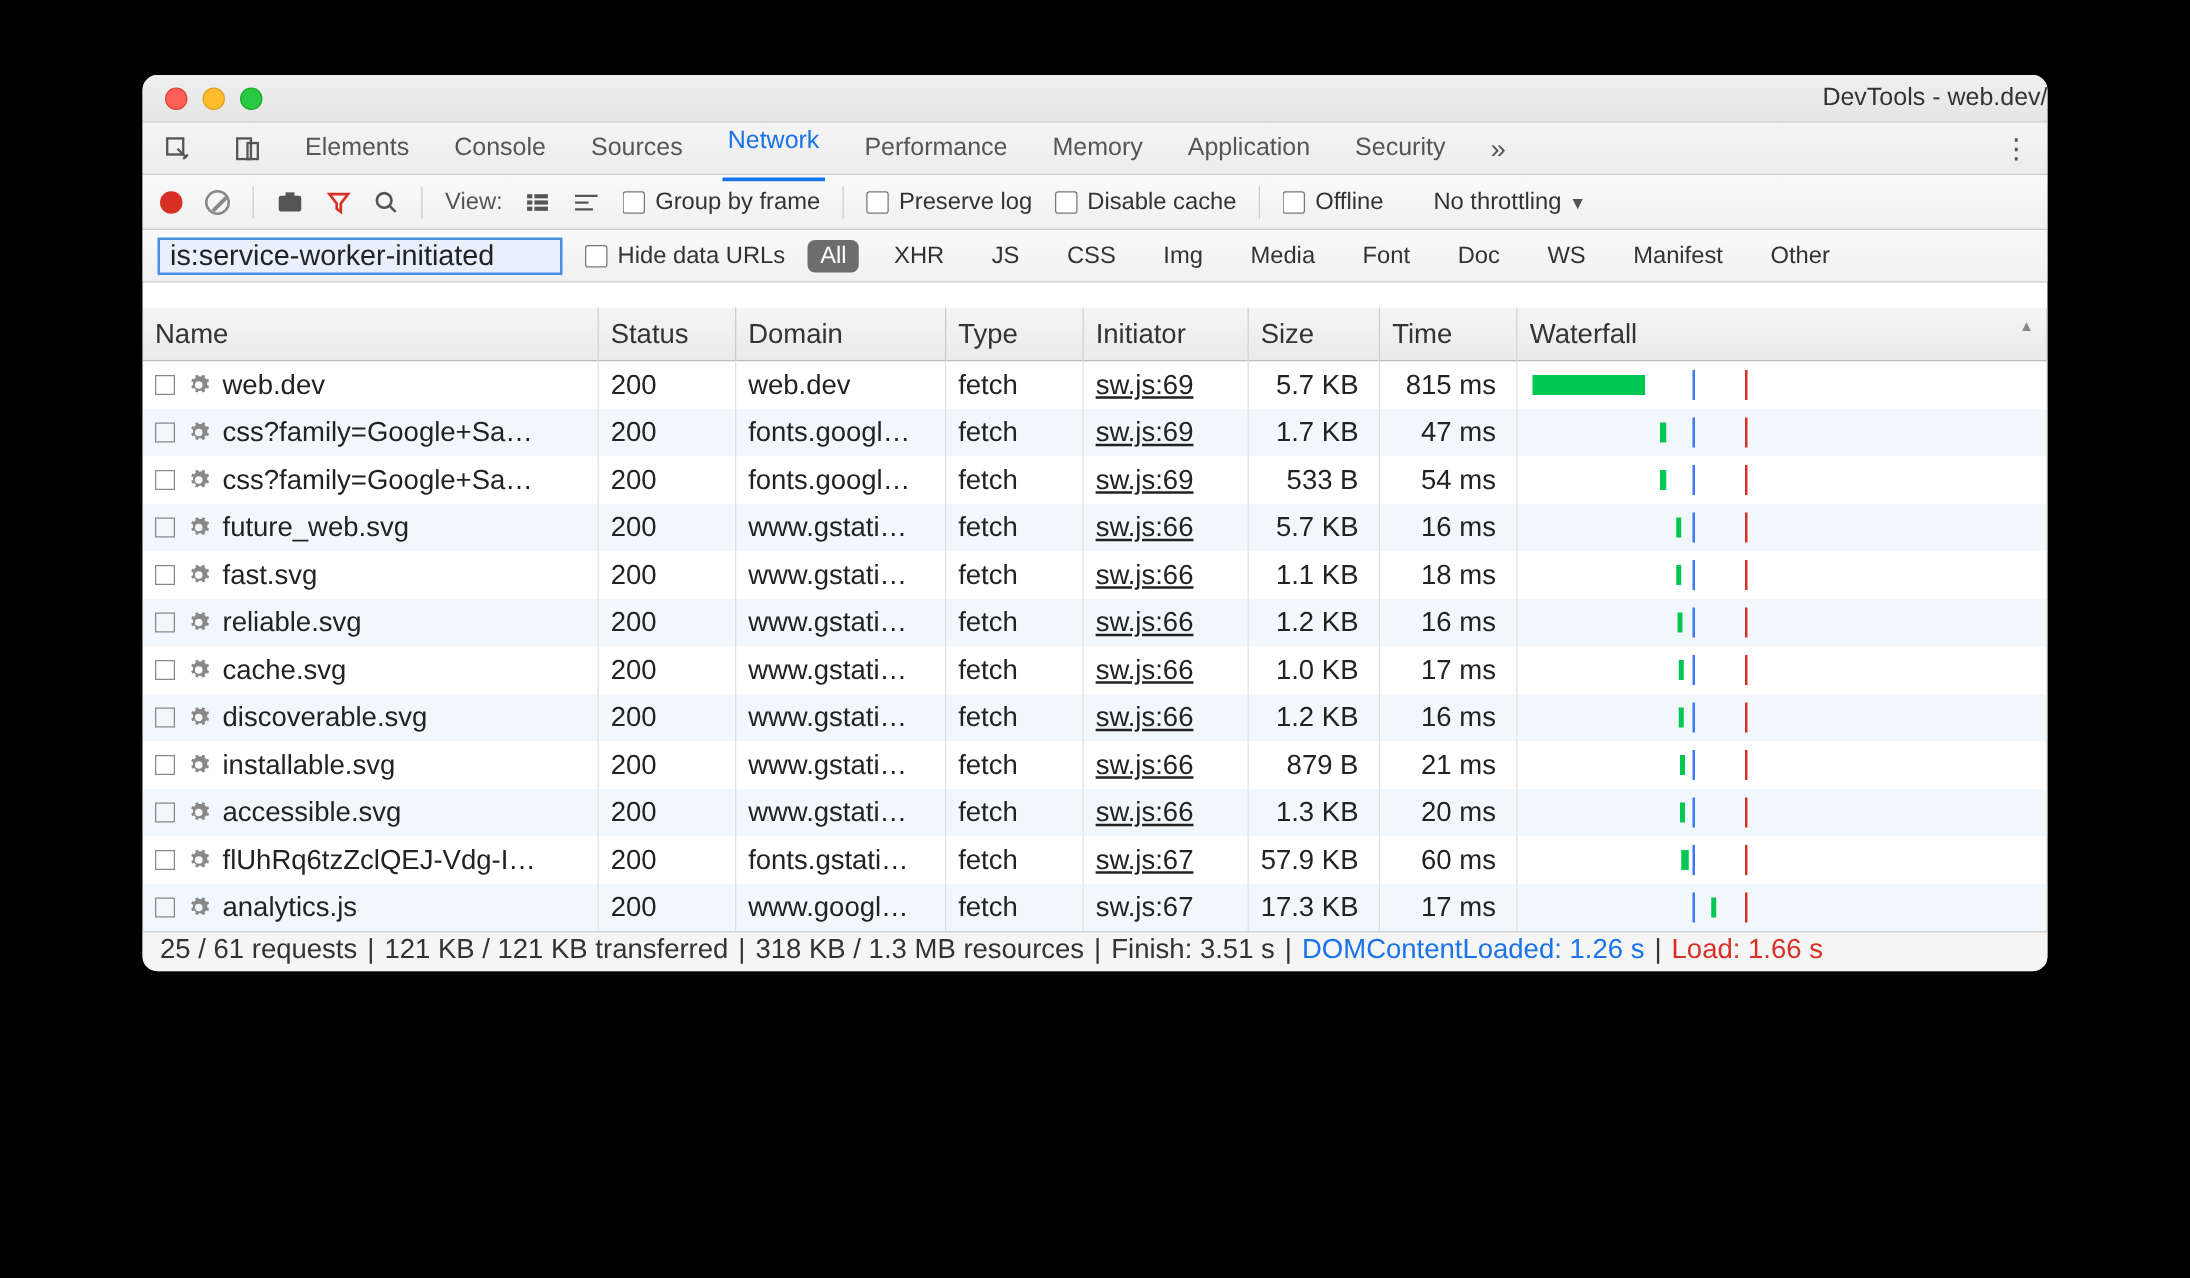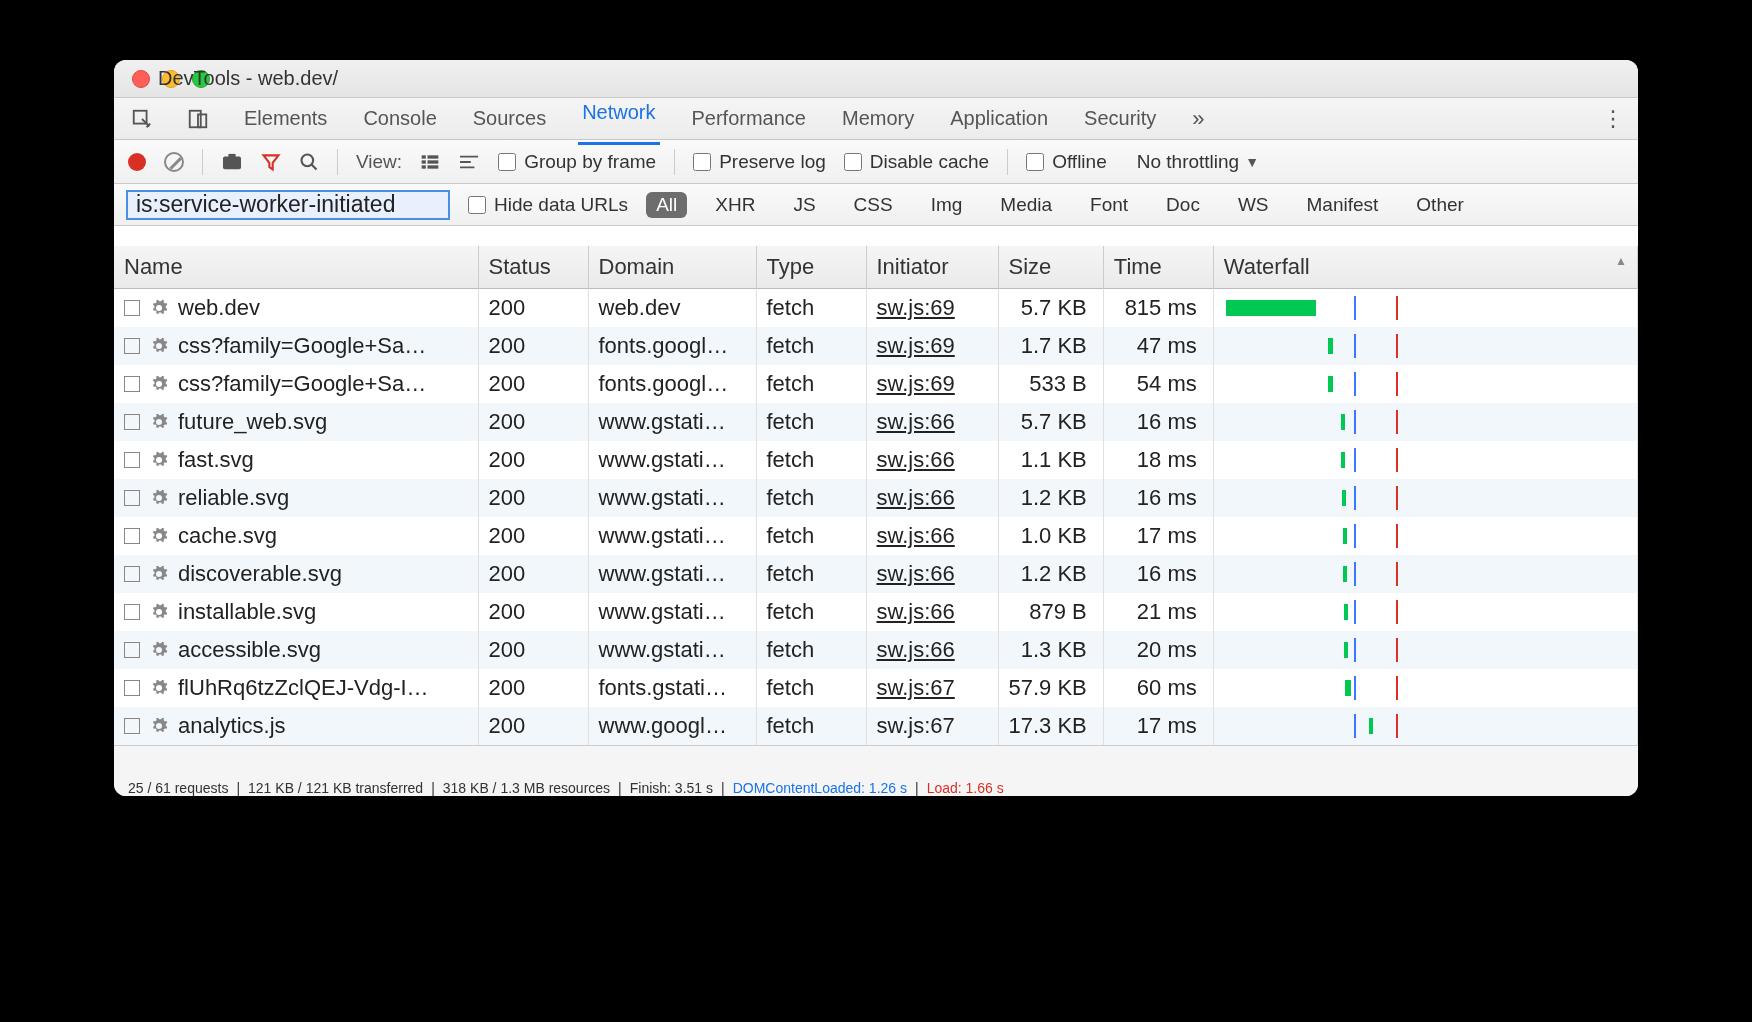--- a/index.html
+++ b/index.html
@@ -26,21 +26,21 @@
   display: flex;
   align-items: center;
   position: relative;
   border-bottom: 1px solid #c8c8c8;
 }
 .traffic { display: flex; gap: 12px; padding-left: 18px; }
 .dot { width: 18px; height: 18px; border-radius: 50%; }
 .dot.red { background:#ff5f57; border:1px solid #e0443e;}
 .dot.yellow{background:#ffbd2e;border:1px solid #dea123;}
 .dot.green{background:#28c940;border:1px solid #1aab29;}
-.wtitle { position:absolute; left:0; right:0; text-align:left; font-size:20px; color:#333;margin-left:44px; }
+.wtitle { position:absolute; left:0; right:0; text-align:right; font-size:20px; color:#333;margin-left:44px; }
 .tabs {
   height: 42px; background: linear-gradient(#f5f5f5,#ececec);
   display:flex; align-items:center; padding: 0 14px; gap: 28px;
   border-bottom: 1px solid #c8c8c8; font-size: 20px; color:#555;
 }
 .tabs .sp { width: 28px; display:flex; align-items:center; justify-content:center; }
 .tab { cursor:pointer; padding: 8px 4px; }
 .tab.active { color:#1a73e8; border-bottom: 3px solid #1a73e8; padding-bottom: 18px; }
 .more-tabs { margin-left: 4px; font-size: 22px; }
 .kebab { margin-left:auto; font-size:22px; color:#555; letter-spacing:0; }
@@ -78,28 +78,28 @@
 .td a { color:#222; text-decoration:underline;}
 .namecell { display:flex; align-items:center; gap:10px; }
 .rchk { width:16px;height:16px;border:1.5px solid #888;}
 .gear { width:18px;height:18px; color:#888; }
 .wf { position:relative; height:24px; }
 .wf-v1 { position:absolute; top:0; bottom:0; width:2px; background:#3b78ff;}
 .wf-v2 { position:absolute; top:0; bottom:0; width:2px; background:#d93025;}
 .wfbar { position:absolute; top:4px; height:16px; background:#00c853;}
 .wftick { position:absolute; top:4px; height:16px; width:4px; background:#00c853;}
 .status {
-  height: 51px; background:#f5f5f5; display:flex; align-items:flex-end;
-  padding: 0 14px; gap:8px; font-size:14px; color:#333; border-top:1px solid #ccc;
+  height: 32px; background:#f5f5f5; display:flex; align-items:flex-start;
+  padding: 0 14px; gap:8px; font-size:22px; color:#333; border-top:1px solid #ccc;
 }
 .status .blue { color:#1a73e8;}
 .status .red { color:#d93025;}
 .icon { display:inline-flex; }
 svg { display:block; }
-.throttling { display:flex; align-items:center; gap:6px; margin-left: 12px; justify-content: space-between;}
+.throttling { display:flex; align-items:center; gap:6px; margin-left: 22px; justify-content: space-between;}
 .dropdown-arrow { font-size:14px; color:#555;}
 .col-name{width:364px;} .col-status{width:110px;} .col-domain{width:168px;}
 .col-type{width:110px;} .col-init{width:132px;} .col-size{width:104px;}
 .col-time{width:110px;} .col-wf{}
 </style>
 </head>
 <body>
 
 <div class="window">
 

